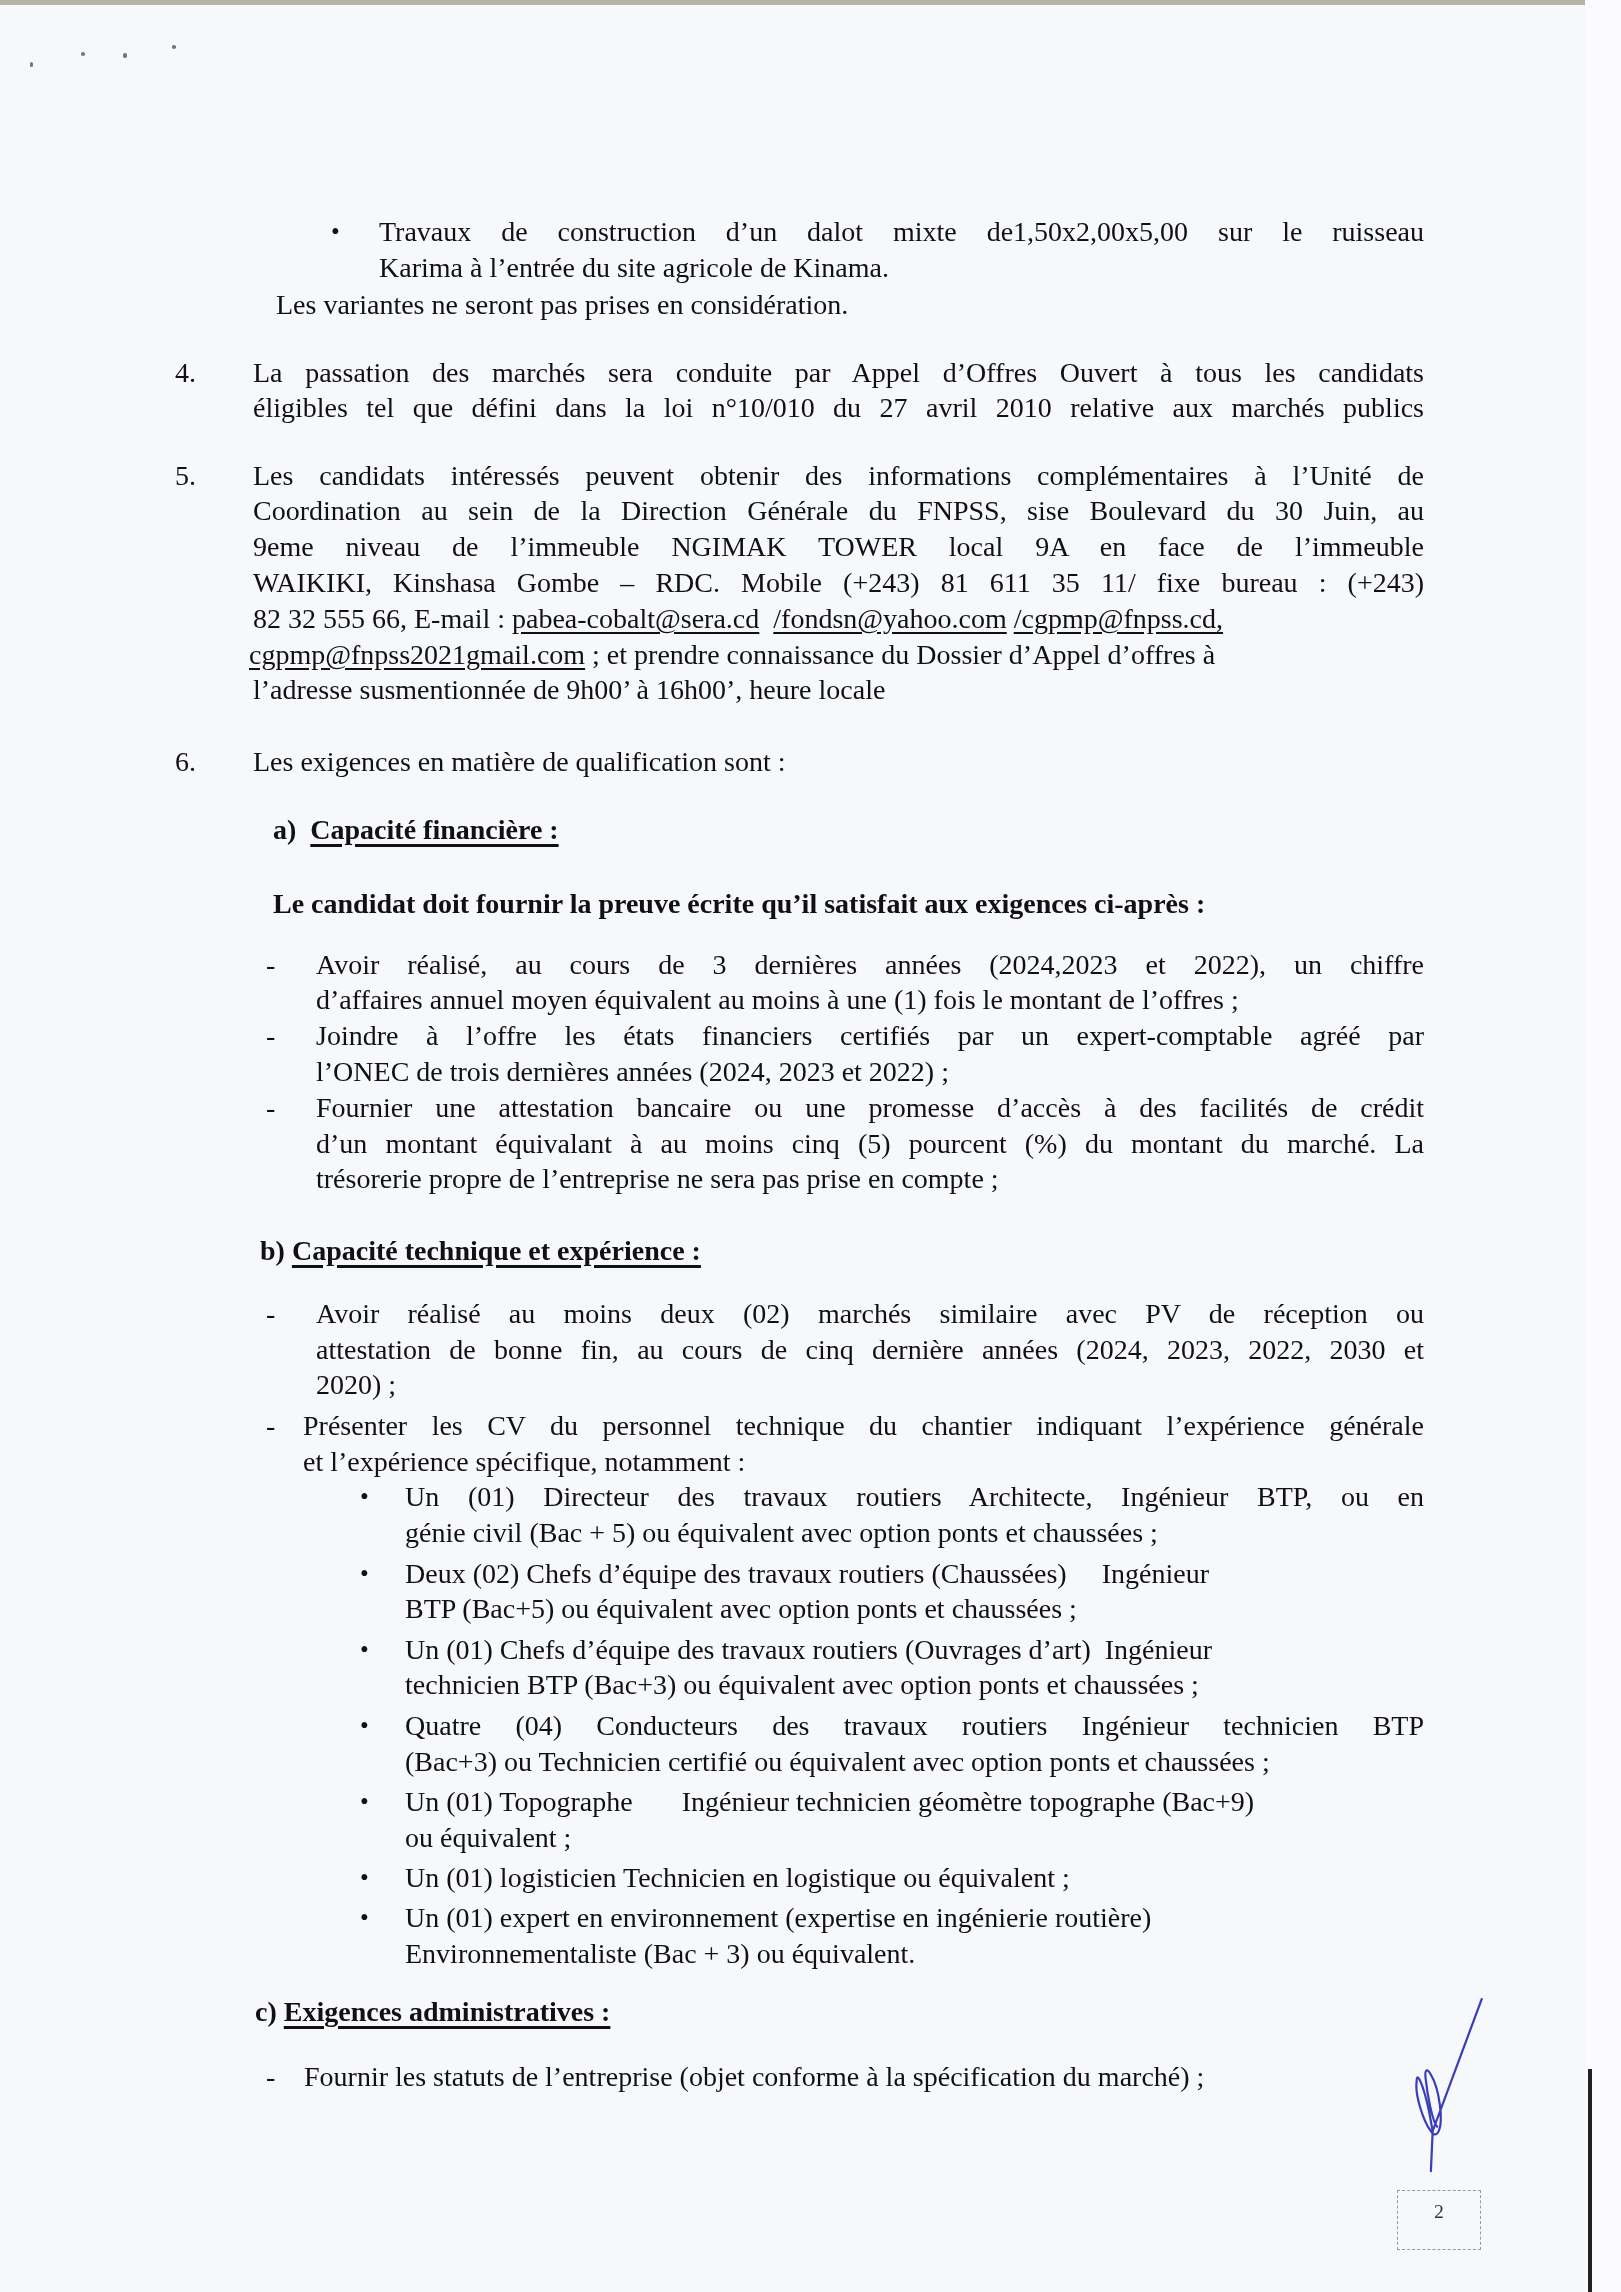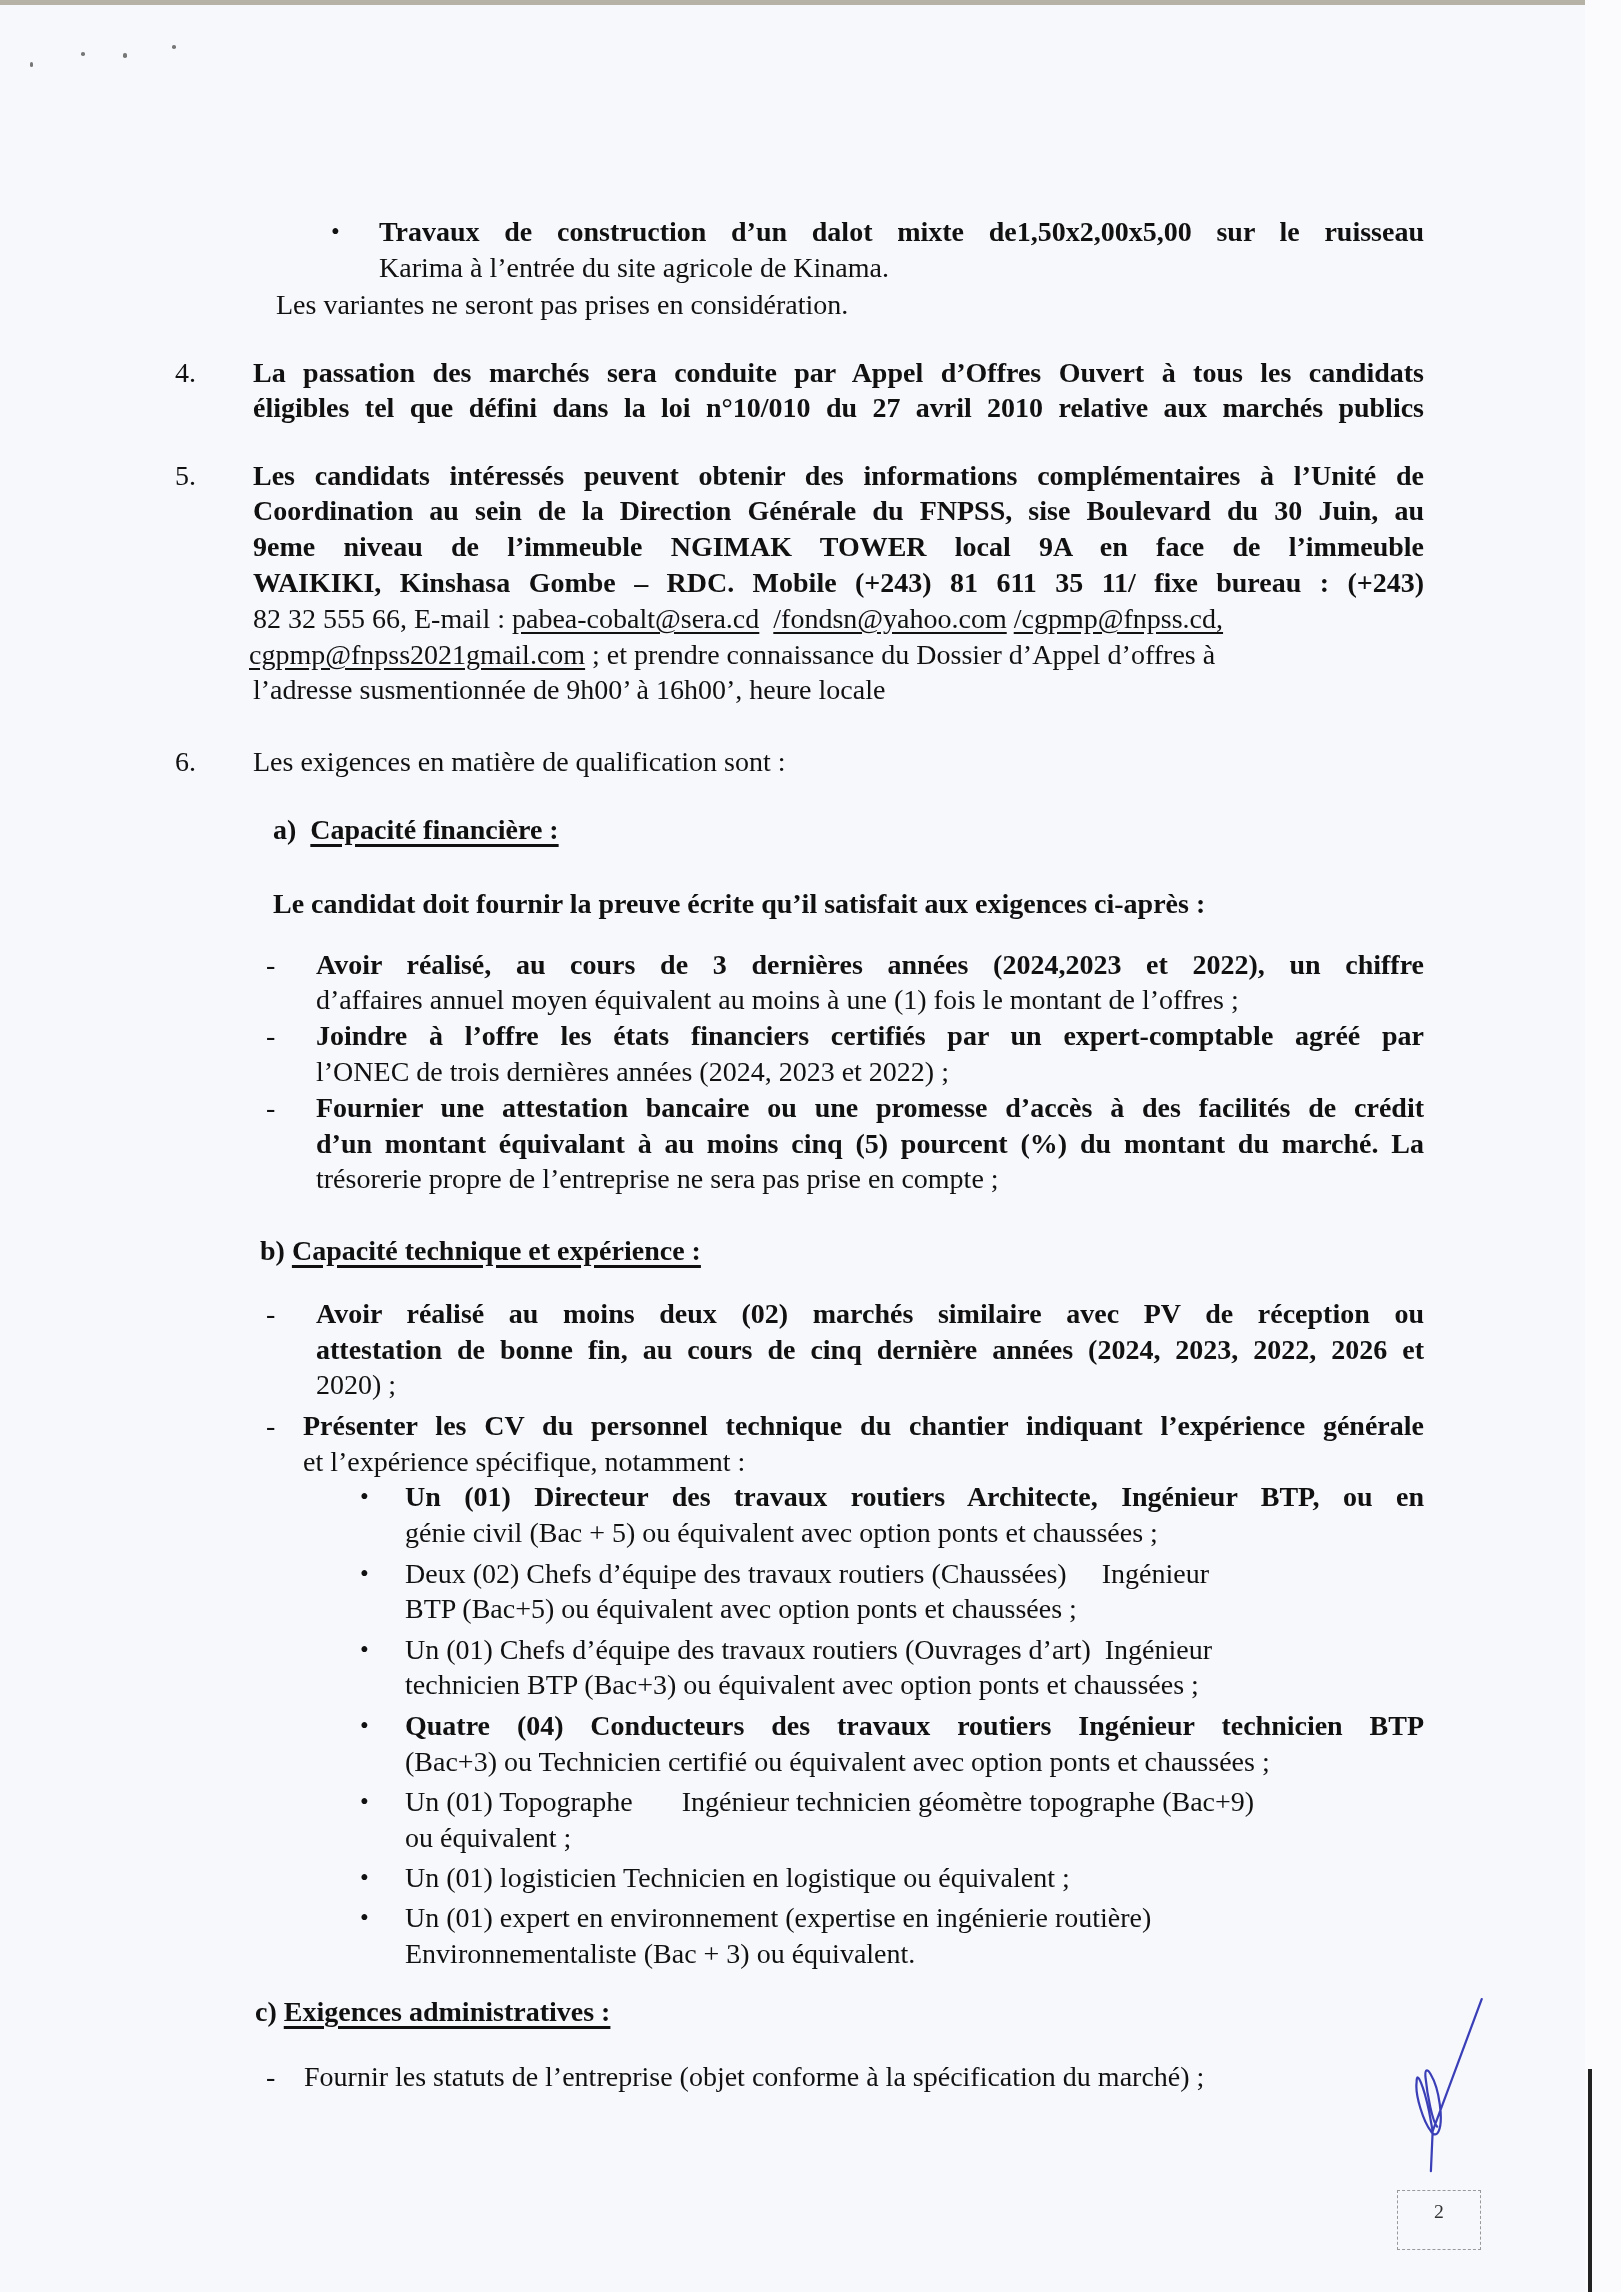--- a/index.html
+++ b/index.html
@@ -9,21 +9,21 @@
     font-family:"Liberation Serif", "DejaVu Serif", serif;
     color:#111;
   }
   .topstrip { position:absolute; left:0; top:0; width:1621px; height:4.5px; background:#b7b2a6; }
   .rightedge { position:absolute; top:0; left:1585px; width:36px; height:2293px; background:#fbfbfd; }
   .rightedge .dark { position:absolute; left:2.7px; top:2069px; width:4.5px; height:224px; background:#222; }
   .specks { position:absolute; left:27px; top:40px; width:179px; height:36px; }
   .speck { position:absolute; width:3.6px; height:4.5px; background:#777; border-radius:1.8px; }
 
   .line { position:absolute; font-size:28px; line-height:34px; white-space:nowrap; }
-  .justify { text-align:justify; text-align-last:justify; white-space:normal;font-weight:bold; }
+  .justify { text-align:justify; text-align-last:justify; white-space:normal; }
   .bold { font-weight:bold; }
   .ul { text-decoration:underline; text-decoration-thickness:2.7px; text-underline-offset:4.5px; }
   .link { text-decoration:underline; text-underline-offset:3.6px; }
   .num { position:absolute; font-size:28px; line-height:34px; }
   .bullet { position:absolute; font-size:25px; line-height:34px; }
   .dash { position:absolute; font-size:28px; line-height:34px; }
 
   .sig { position:absolute; left:1397px; top:1997px; width:107px; height:179px; }
   .pagebox { position:absolute; left:1397px; top:2190px; width:82px; height:58px; border:0.9px dashed #999; }
   .pagenum { position:absolute; left:0; top:9px; width:82px; text-align:center; font-size:19.7px; color:#333; }
@@ -84,21 +84,21 @@
 <div class="line justify" style="left:316px;top:1091px;width:1108px">Fournier une attestation bancaire ou une promesse d’accès à des facilités de crédit</div>
 <div class="line justify" style="left:316px;top:1127px;width:1108px">d’un montant équivalant à au moins cinq (5) pourcent (%) du montant du marché. La</div>
 <div class="line" style="left:316px;top:1162px">trésorerie propre de l’entreprise ne sera pas prise en compte ;</div>
 
 <div class="line bold" style="left:260px;top:1234px">
   <span>b)</span> <span class="ul">Capacité technique et expérience :</span>
 </div>
 
 <span class="dash" style="left:266px;top:1297px">-</span>
 <div class="line justify" style="left:316px;top:1297px;width:1108px">Avoir réalisé au moins deux (02) marchés similaire avec PV de réception ou</div>
-<div class="line justify" style="left:316px;top:1333px;width:1108px">attestation de bonne fin, au cours de cinq dernière années (2024, 2023, 2022, 2026 et</div>
+<div class="line justify" style="left:316px;top:1333px;width:1108px">attestation de bonne fin, au cours de cinq dernière années (2024, 2023, 2022, 2030 et</div>
 <div class="line" style="left:316px;top:1368px">2020) ;</div>
 
 <span class="dash" style="left:266px;top:1409px">-</span>
 <div class="line justify" style="left:303px;top:1409px;width:1121px">Présenter les CV du personnel technique du chantier indiquant l’expérience générale</div>
 <div class="line" style="left:303px;top:1445px">et l’expérience spécifique, notamment :</div>
 
 <span class="bullet" style="left:360px;top:1480px">•</span>
 <div class="line justify" style="left:405px;top:1480px;width:1019px">Un (01) Directeur des travaux routiers   Architecte, Ingénieur BTP, ou en</div>
 <div class="line" style="left:405px;top:1516px">génie civil (Bac + 5) ou équivalent avec option ponts et chaussées ;</div>
 

